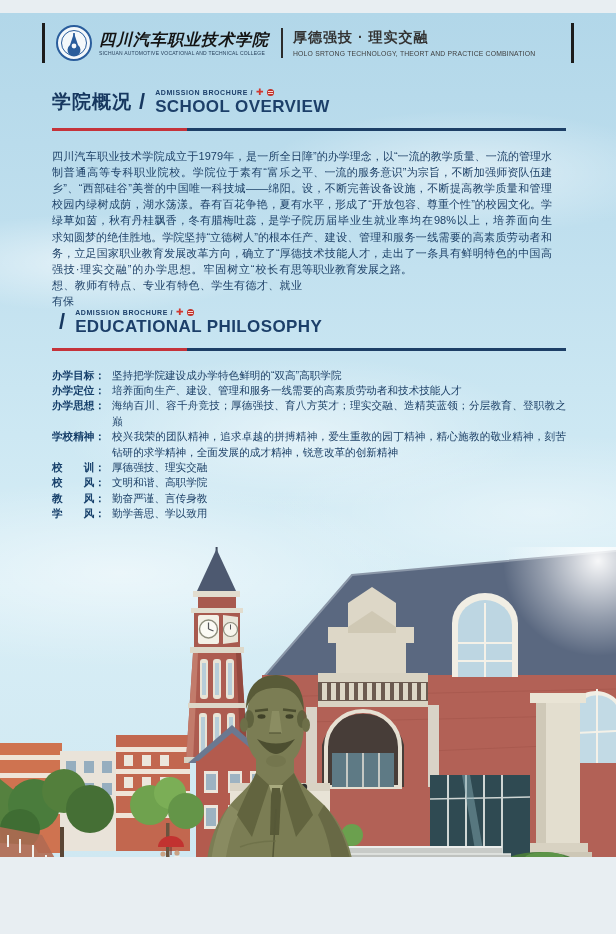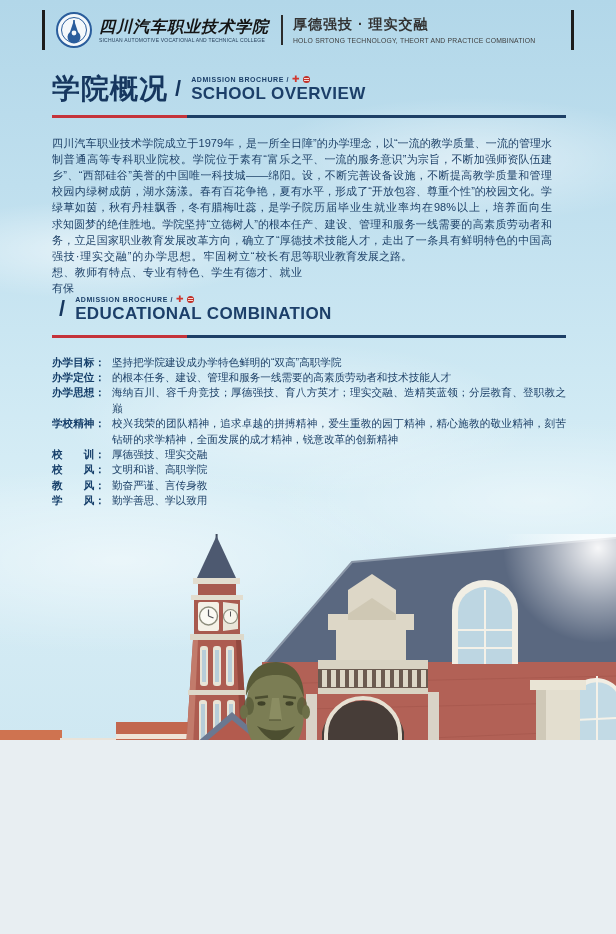--- a/index.html
+++ b/index.html
@@ -1,17 +1,17 @@
 <!DOCTYPE html>
 <html><head>
 <meta charset="utf-8">
 <style>
   html,body{margin:0;padding:0;background:#e8eef2;}
   .page{
-    position:relative;width:616px;height:740px;margin:0 auto;overflow:hidden;
+    position:relative;width:616px;height:844px;margin:13px auto;overflow:hidden;
     font-family:"Liberation Sans","DejaVu Sans",sans-serif;
     background:
       radial-gradient(ellipse 260px 70px at 90px 250px, rgba(255,255,255,.55), transparent 70%),
       radial-gradient(ellipse 300px 90px at 470px 160px, rgba(255,255,255,.5), transparent 70%),
       radial-gradient(ellipse 340px 110px at 300px 420px, rgba(255,255,255,.45), transparent 70%),
       radial-gradient(ellipse 420px 130px at 120px 560px, rgba(255,255,255,.5), transparent 72%),
       radial-gradient(ellipse 380px 110px at 540px 500px, rgba(255,255,255,.4), transparent 72%),
       linear-gradient(180deg,#b2d7e9 0%,#bfdfee 25%,#cde8f3 50%,#d8eef6 68%,#cfe8f2 100%);
   }
   
@@ -24,21 +24,21 @@
   .name-en{font-size:5px;color:#27415c;letter-spacing:.2px;margin-top:2px;white-space:nowrap;}
   .hdiv{width:2px;height:30px;background:#2b2b2b;margin:0 10px 0 12px;flex:none;}
   .mottobox{flex:none;}
   .motto-zh{font-size:14px;font-weight:bold;color:#333;letter-spacing:1px;}
   .motto-en{font-size:6.8px;color:#3d3d3d;letter-spacing:.2px;margin-top:3px;white-space:nowrap;}
   .hspace{flex:1;}
   
   .sec{position:absolute;left:52px;width:514px;}
   .sec1{top:74px;} .sec2{top:294px;}
   .sec-row{display:flex;align-items:flex-end;}
-  .sec-zh{font-size:28px;font-weight:bold;color:#16375f;letter-spacing:1px;line-height:30px;white-space:nowrap;}
+  .sec-zh{font-size:19px;font-weight:bold;color:#16375f;letter-spacing:1px;line-height:30px;white-space:nowrap;}
   .sec-slash{font-size:22px;font-weight:bold;color:#16375f;margin-left:7px;line-height:30px;}
   .sec-right{margin-left:10px;display:flex;flex-direction:column;justify-content:flex-end;}
   .eyebrow{display:flex;align-items:center;font-size:7px;font-weight:bold;color:#1c3f69;letter-spacing:.6px;white-space:nowrap;}
   .plus-ic{color:#d0372f;font-size:9px;font-weight:bold;margin-left:3px;line-height:7px;}
   .wheel-ic{width:7px;height:7px;border-radius:50%;background:#c23028;margin-left:3px;position:relative;flex:none;}
   .wheel-ic::before{content:"";position:absolute;left:1px;right:1px;top:2px;height:1px;background:#f3d8d4;}
   .wheel-ic::after{content:"";position:absolute;left:1px;right:1px;bottom:2px;height:1px;background:#f3d8d4;}
   .sec-en{font-size:17px;font-weight:bold;color:#1c3f69;letter-spacing:.4px;margin-top:1px;white-space:nowrap;}
   .rule{margin-top:11px;height:2.5px;background:#1d3f66;position:relative;display:flex;}
   .rule-red{width:135px;height:100%;background:#c5333a;flex:none;}
@@ -106,35 +106,35 @@
 
   <div class="sec sec2">
     <div class="sec-row">
       <div class="sec-slash">/</div>
       <div class="sec-right">
         <div class="eyebrow">
           <span>ADMISSION BROCHURE /</span>
           <span class="plus-ic">✚</span>
           <span class="wheel-ic"></span>
         </div>
-        <div class="sec-en">EDUCATIONAL COMBINATION</div>
+        <div class="sec-en">EDUCATIONAL PHILOSOPHY</div>
       </div>
     </div>
     <div class="rule">
       <div class="rule-red"></div>
       <div class="rule-blue"></div>
     </div>
     <div class="phil">
       <div class="prow">
           <span class="plab">办学目标：</span>
           <span class="pval">坚持把学院建设成办学特色鲜明的“双高”高职学院</span>
         </div>
       <div class="prow">
           <span class="plab">办学定位：</span>
-          <span class="pval">的根本任务、建设、管理和服务一线需要的高素质劳动者和技术技能人才</span>
+          <span class="pval">培养面向生产、建设、管理和服务一线需要的高素质劳动者和技术技能人才</span>
         </div>
       <div class="prow">
           <span class="plab">办学思想：</span>
           <span class="pval">海纳百川、容千舟竞技；厚德强技、育八方英才；理实交融、造精英蓝领；分层教育、登职教之巅</span>
         </div>
       <div class="prow">
           <span class="plab">学校精神：</span>
           <span class="pval">校兴我荣的团队精神，追求卓越的拼搏精神，爱生重教的园丁精神，精心施教的敬业精神，刻苦钻研的求学精神，全面发展的成才精神，锐意改革的创新精神</span>
         </div>
       <div class="prow">

